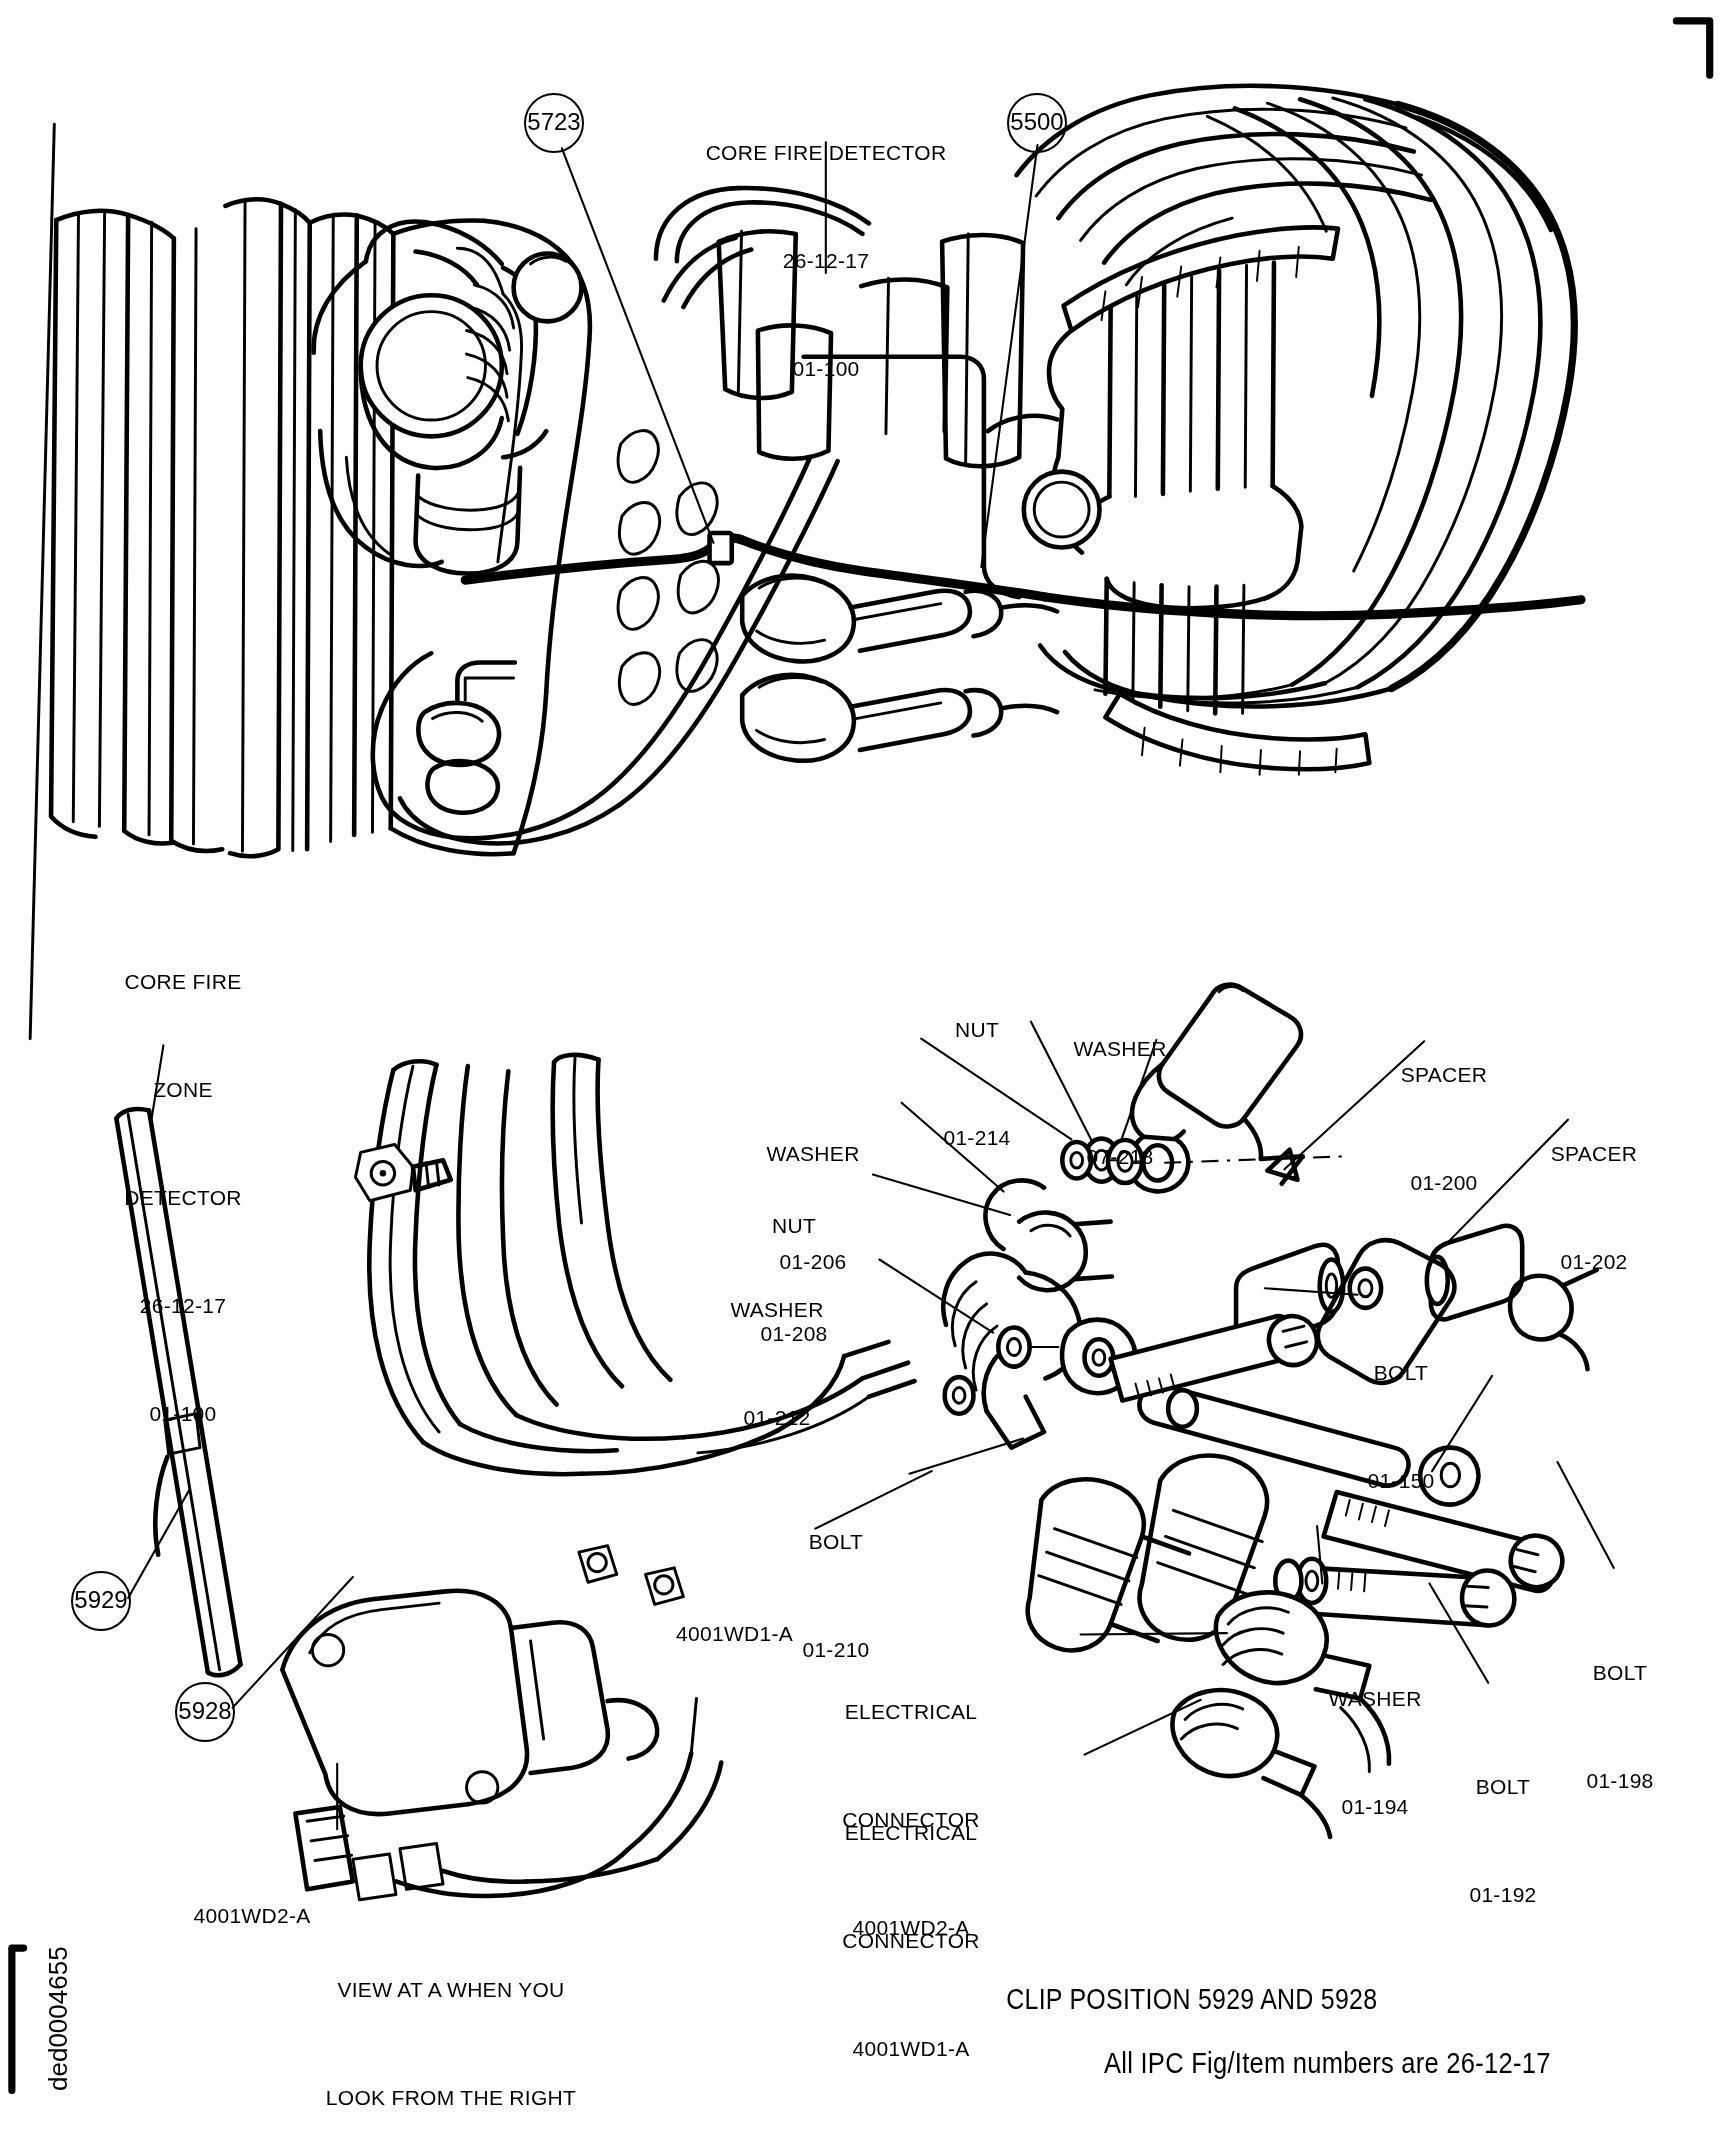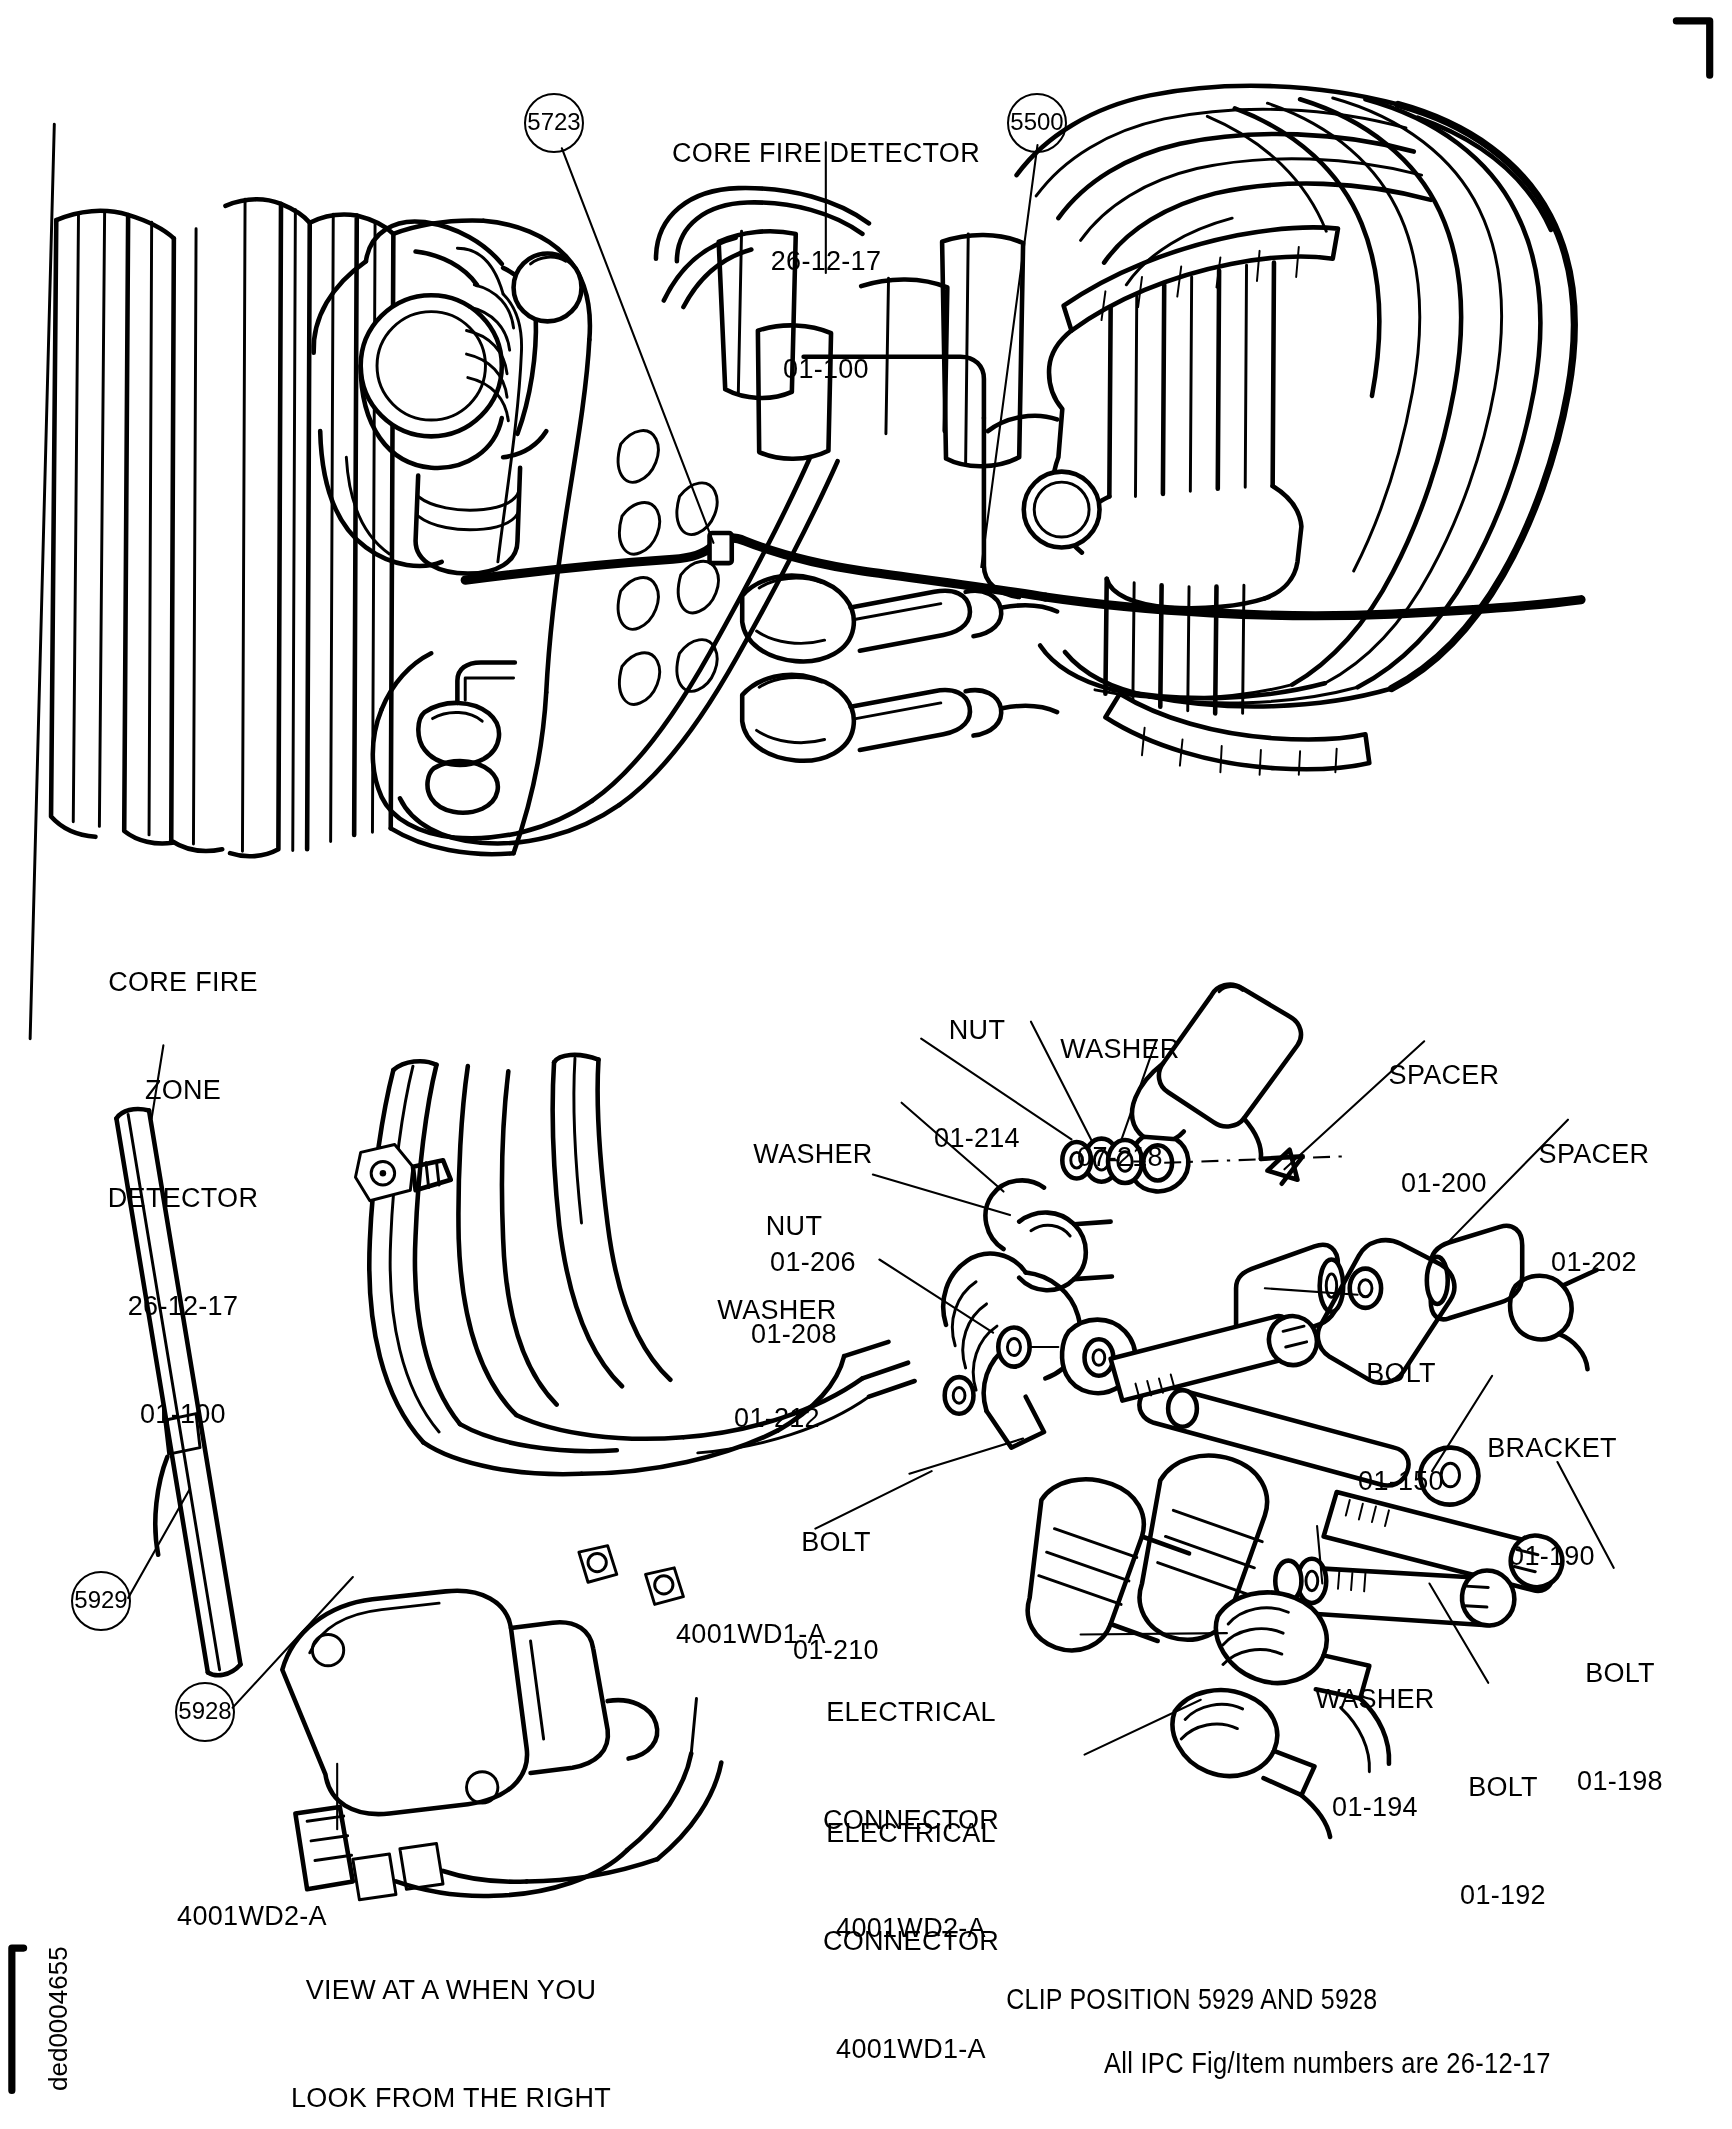--- a/index.html
+++ b/index.html
@@ -18,21 +18,21 @@
   svg{display:block;}
   #art{
     position:absolute;
     left:0;top:0;
     width:1732px;
     height:2129px;
   }
   .lbl{
     position:absolute;
     font-family:"Liberation Sans", sans-serif;
-    font-size:27px;
+    font-size:21px;
     line-height:36px;
     letter-spacing:0.3px;
     white-space:pre;
     color:#000;
   }
   .lbl.ctr{text-align:center;transform:translateX(-50%);}
   .cond{
     font-family:"Liberation Sans Narrow","Liberation Sans",sans-serif;
     transform-origin:left top;
   }
@@ -552,24 +552,20 @@
     <div>01-208</div>
   </div>
   <div class="lbl ctr" style="left:777px;top:1220px;">
     <div>WASHER</div>
     <div>01-212</div>
   </div>
   <div class="lbl ctr" style="left:1401px;top:1283px;">
     <div>BOLT</div>
     <div>01-150</div>
   </div>
-  <div class="lbl ctr" style="left:1552px;top:1358px;">
-    <div>BRACKET</div>
-    <div>01-190</div>
-  </div>
   <div class="lbl ctr" style="left:836px;top:1452px;">
     <div>BOLT</div>
     <div>01-210</div>
   </div>
   <div class="lbl ctr" style="left:1620px;top:1583px;">
     <div>BOLT</div>
     <div>01-198</div>
   </div>
   <div class="lbl ctr" style="left:1375px;top:1609px;">
     <div>WASHER</div>

